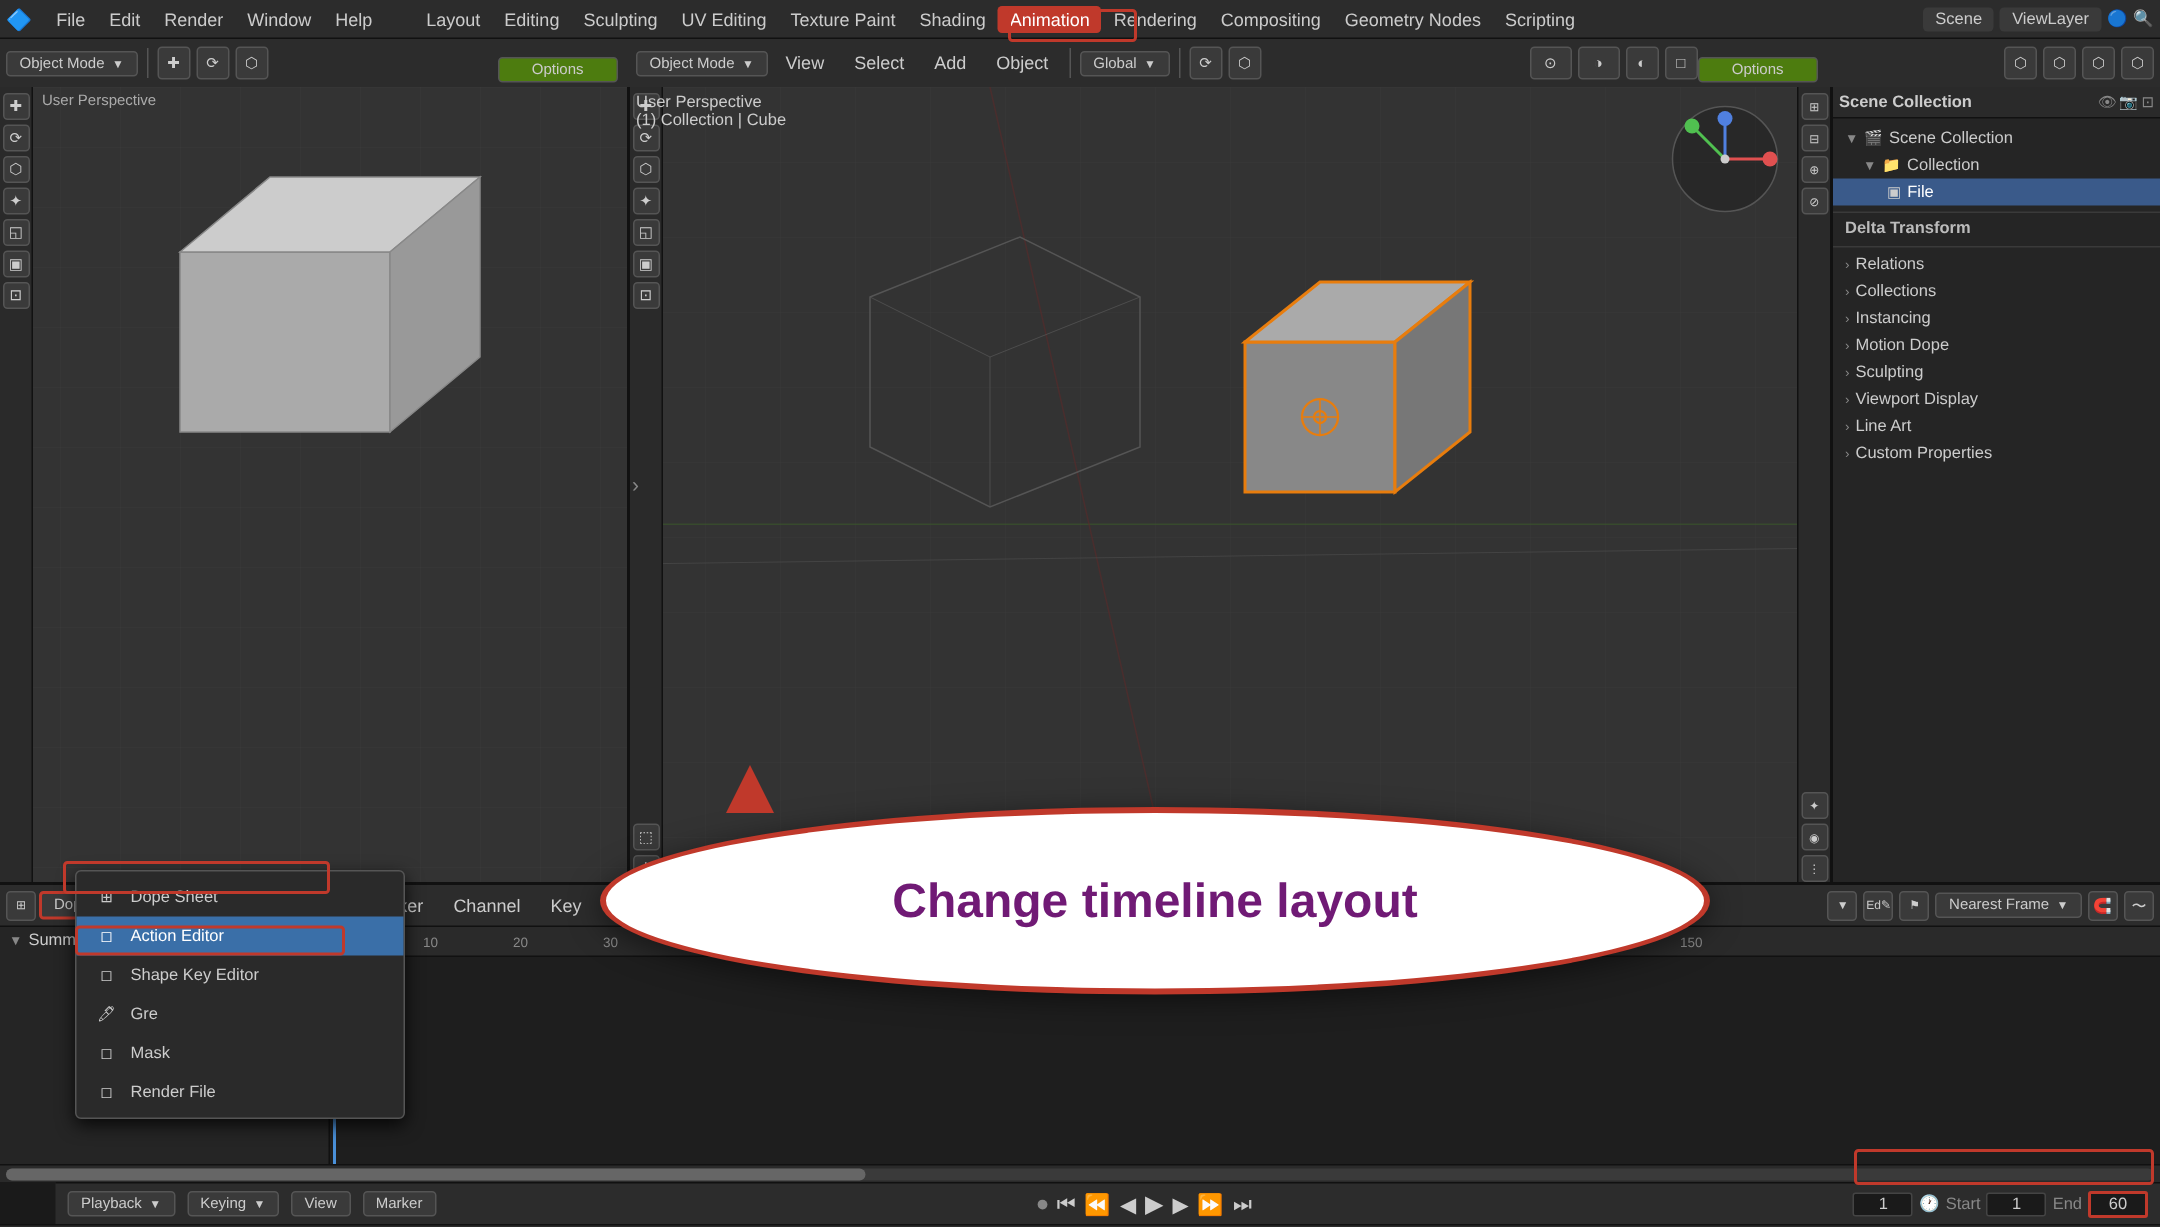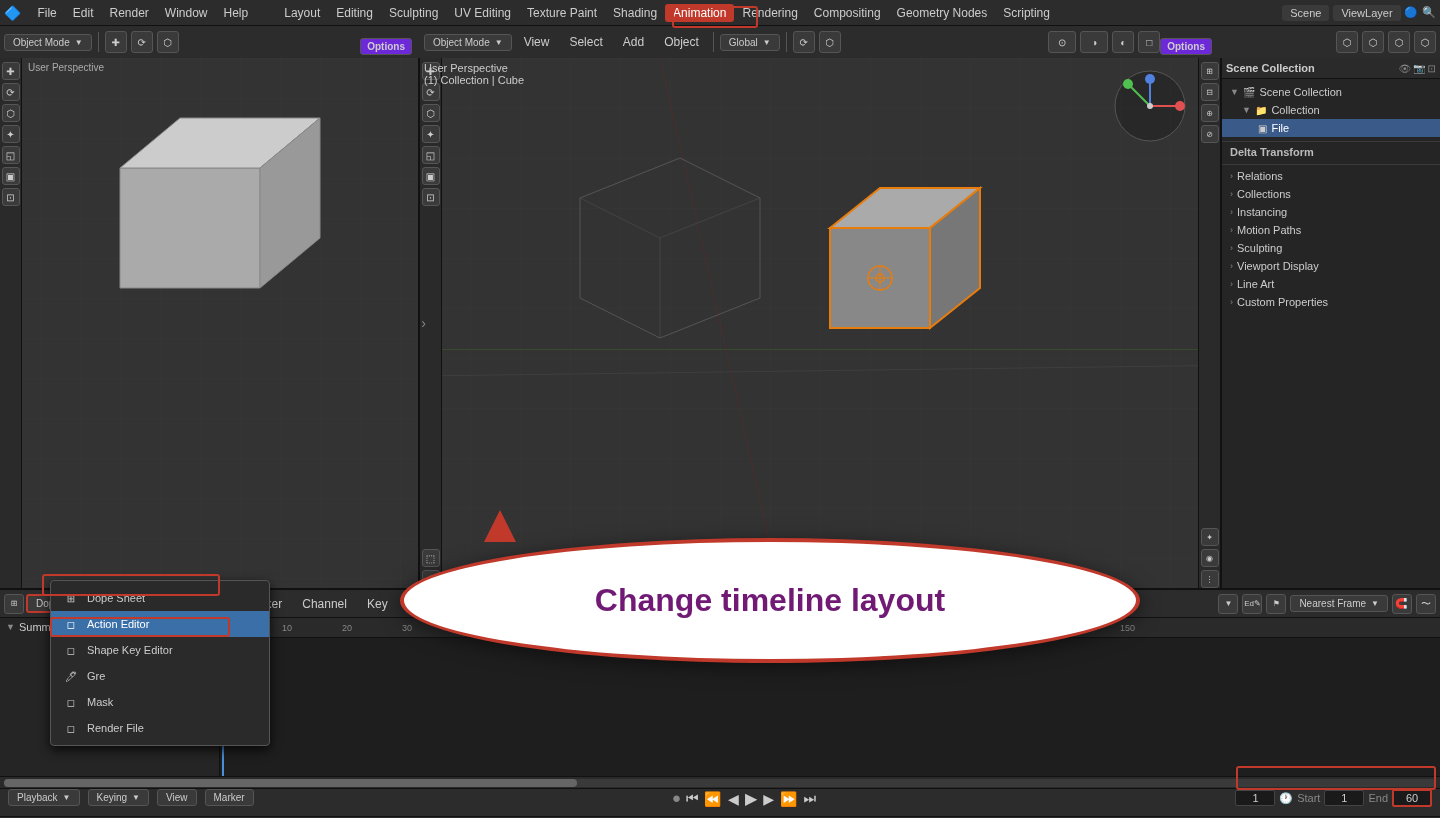--- a/index.html
+++ b/index.html
@@ -45,28 +45,28 @@
     
     .status-bar { background: #2c2c2c; height: 26px; display: flex; align-items: center; padding: 0 8px; gap: 16px; border-top: 1px solid #111; }
     .dropdown-item { padding: 5px 12px; display: flex; align-items: center; gap: 8px; cursor: pointer; color: #ccc; font-size: 11px; }
     .dropdown-item:hover, .dropdown-item.selected { background: #3a6fa8; color: white; }
     .dropdown-item-icon { width: 16px; height: 16px; display: flex; align-items: center; justify-content: center; font-size: 10px; }
 
     
     .viewport-3d { width: 100%; height: 100%; background: #333; position: relative; overflow: hidden; }
     
     
-    .options-btn { position: absolute; right: 4px; top: 4px; background: #6d28d9; border: 1px solid #555; color: #ccc; padding: 2px 6px; border-radius: 3px; font-size: 10px; cursor: pointer; z-index: 10; font-weight: bold; }
+    .options-btn { position: absolute; right: 4px; top: 4px; background: #4d7c0f; border: 1px solid #555; color: #ccc; padding: 2px 22px; border-radius: 3px; font-size: 10px; cursor: pointer; z-index: 10; }
 
     
     .timeline-scrollbar { height: 12px; background: #2a2a2a; border-top: 1px solid #111; padding: 2px 4px; }
     .scrollbar-track { background: #3a3a3a; height: 8px; border-radius: 4px; position: relative; }
     .scrollbar-thumb { background: #666; height: 8px; border-radius: 4px; position: absolute; left: 0; width: 40%; }
 
-    .playback-bar { background: #2c2c2c; height: 28px; display: flex; align-items: flex-start; padding: 0 8px; gap: 8px; border-top: 1px solid #111; }
+    .playback-bar { background: #2c2c2c; height: 28px; display: flex; align-items: center; padding: 0 8px; gap: 8px; border-top: 1px solid #111; margin-left: 37px; }
     .play-btn { color: #ccc; cursor: pointer; font-size: 14px; }
     .frame-input { background: #1a1a1a; border: 1px solid #444; color: #ccc; padding: 1px 4px; width: 40px; font-size: 11px; border-radius: 2px; text-align: center; }
     .start-end-label { color: #888; font-size: 11px; }
     .playback-number { background: #1a1a1a; border: 1px solid #444; color: #ccc; padding: 1px 4px; width: 40px; font-size: 11px; border-radius: 2px; text-align: center; }
     
     .top-toolbar-left { flex: 0 0 420px; background: #2c2c2c; display: flex; align-items: center; padding: 0 4px; gap: 4px; }
     .top-toolbar-main { flex: 1; background: #2c2c2c; display: flex; align-items: center; padding: 0 4px; gap: 4px; }
     .top-toolbar-right { flex: 0 0 220px; background: #2c2c2c; display: flex; align-items: center; padding: 0 4px; justify-content: flex-end; gap: 4px; }
     
     .second-toolbar { display: flex; height: 32px; }
@@ -310,21 +310,21 @@
     <div class="panel-section-item">
       <span class="panel-chevron">›</span>
       <span class="panel-item-label">Collections</span>
     </div>
     <div class="panel-section-item">
       <span class="panel-chevron">›</span>
       <span class="panel-item-label">Instancing</span>
     </div>
     <div class="panel-section-item">
       <span class="panel-chevron">›</span>
-      <span class="panel-item-label">Motion Paths</span>
+      <span class="panel-item-label">Motion Dope</span>
     </div>
     <div class="panel-section-item">
       <span class="panel-chevron">›</span>
       <span class="panel-item-label">Sculpting</span>
     </div>
     <div class="panel-section-item">
       <span class="panel-chevron">›</span>
       <span class="panel-item-label">Viewport Display</span>
     </div>
     <div class="panel-section-item">

